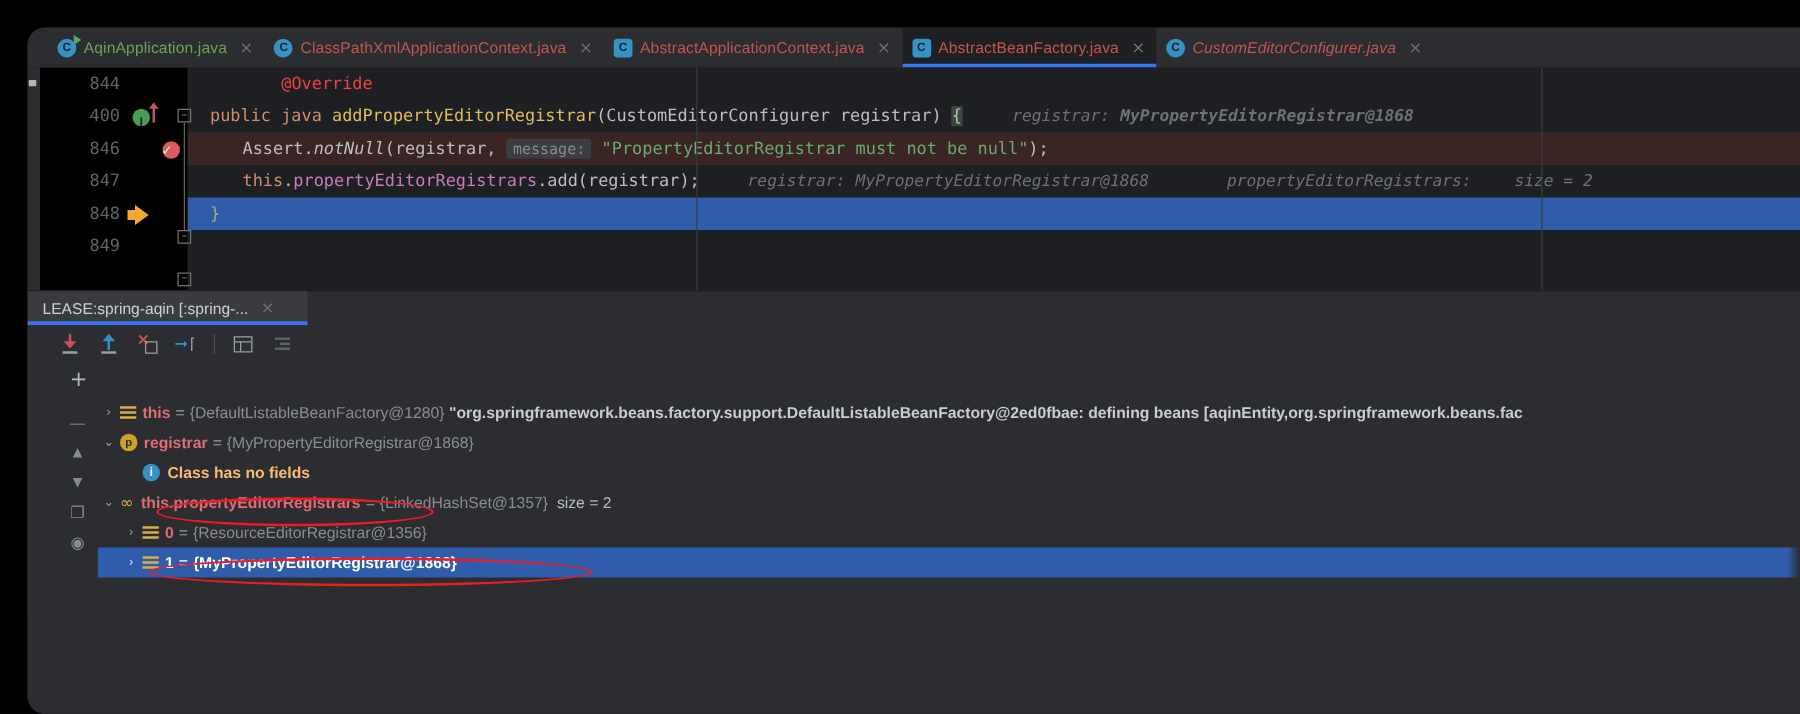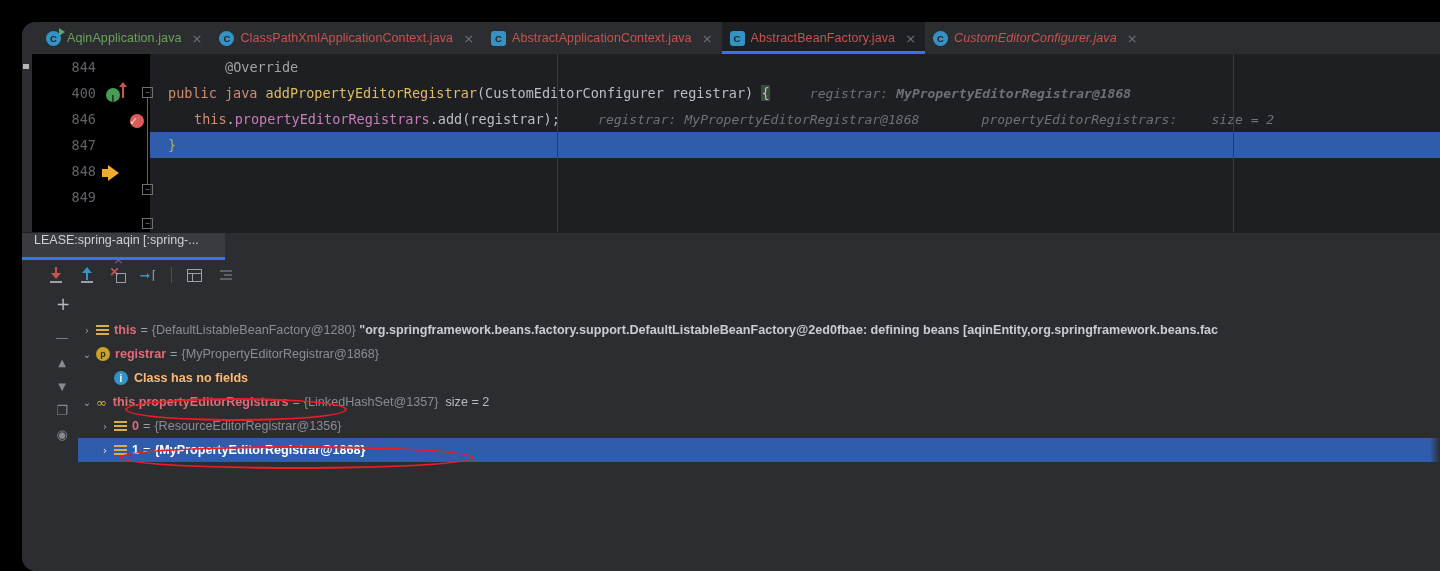--- a/index.html
+++ b/index.html
@@ -166,21 +166,21 @@
 
   
   .debugwrap { position:relative; background:#2b2d30; height: calc(549px - 32px - 178px); }
   .dbg-tabrow {
     height: 28px; background:#2b2d30; display:flex; align-items:stretch;
     border-top:1px solid #1e1f22;
   }
   .dbg-tab {
     display:flex;align-items:center;gap:6px;
     padding:0 26px 0 12px; font-size:12.5px; color:#cdd0d4;
-    position:relative; background:#393b40;flex-direction:column;
+    position:relative; background:#393b40;
   }
   .dbg-tab::after{
     content:""; position:absolute;left:0;right:0;bottom:0;height:3px;background:#3574f0;
   }
   .dbg-toolbar {
     height:30px; display:flex; align-items:center; gap:0px;
     padding-left:18px; background:#2b2d30;
   }
   .tb-btn { width:31px;height:26px;display:flex;align-items:center;justify-content:center; position:relative; }
   .tb-sep { width:1px;height:16px;background:#4a4d52;margin:0 7px; }
@@ -335,38 +335,45 @@
         <div class="foldline" style="top:44px;height:86px;background:#5a6a55;"></div>
         <div class="foldbox" style="top:130px">–</div>
         <div class="foldbox" style="top:164px">–</div>
       </div>
     </div>
 
     <div class="code-area">
 
       <div class="line">
         <span style="padding-left:75px"></span>
-        <span style="color:#a3a3a3">@Override</span>
+        <span style="color:#ef4444">@Override</span>
       </div>
 
       <div class="line">
         <span style="padding-left:18px"></span>
         <span class="kw">public</span>
         <span> </span>
         <span class="kw">java</span>
         <span> </span>
         <span class="mname">addPropertyEditorRegistrar</span><span class="plain">(CustomEditorConfigurer registrar)</span>
         <span> </span>
         <span class="brace-hl">{</span>
         <span style="display:inline-block;width:24px"></span>
         <span class="inline-hint">registrar:</span>
         <span> </span>
         <span class="inline-hint val" style="font-weight:bold">MyPropertyEditorRegistrar@1868</span>
       </div>
 
+      <div class="line row-bp">
+        <span style="padding-left:44px"></span>
+        <span class="plain">Assert.</span><span class="ital">notNull</span><span class="plain">(registrar,</span>
+        <span> </span>
+        <span class="param-hint">message:</span>
+        <span class="str">"PropertyEditorRegistrar must not be null"</span><span class="plain">);</span>
+      </div>
 
       <div class="line">
         <span style="padding-left:44px"></span>
         <span class="kw">this</span><span class="plain">.</span><span class="field">propertyEditorRegistrars</span><span class="plain">.add(registrar);</span>
         <span style="display:inline-block;width:22px"></span>
         <span class="inline-hint">registrar:</span>
         <span> </span>
         <span class="inline-hint" style="font-style:italic">MyPropertyEditorRegistrar@1868</span>
         <span style="display:inline-block;width:46px"></span>
         <span class="inline-hint">propertyEditorRegistrars:</span>

